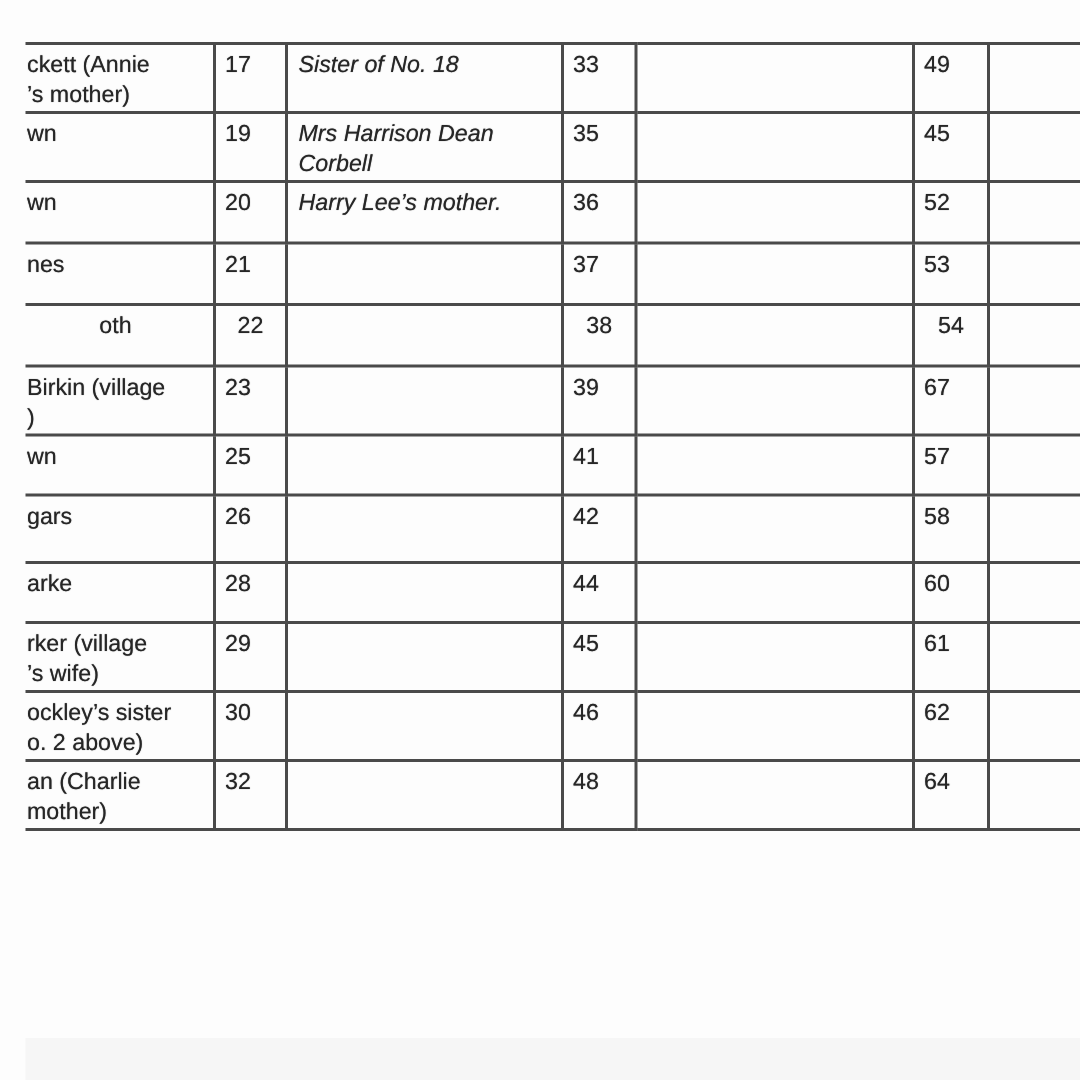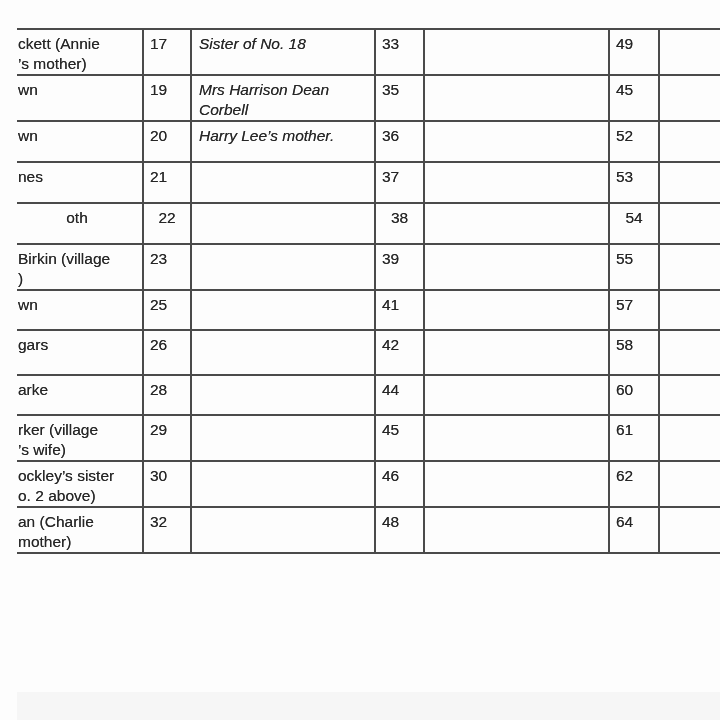--- a/index.html
+++ b/index.html
@@ -142,21 +142,21 @@
   </tr>
         <tr style="height: 41px;">
     <td class="col-name">
             <span class="name-line">Birkin (village</span>
             <span class="name-line">)</span>
           </td>
     <td class="col-num">23</td>
     <td class="col-desc"></td>
     <td class="col-num">39</td>
     <td class="col-blank"></td>
-    <td class="col-num">55</td>
+    <td class="col-num">67</td>
     <td class="col-blank-right"></td>
   </tr>
         <tr style="height: 40px;">
     <td class="col-name">
             <span class="name-line">wn</span>
           </td>
     <td class="col-num">25</td>
     <td class="col-desc"></td>
     <td class="col-num">41</td>
     <td class="col-blank"></td>

